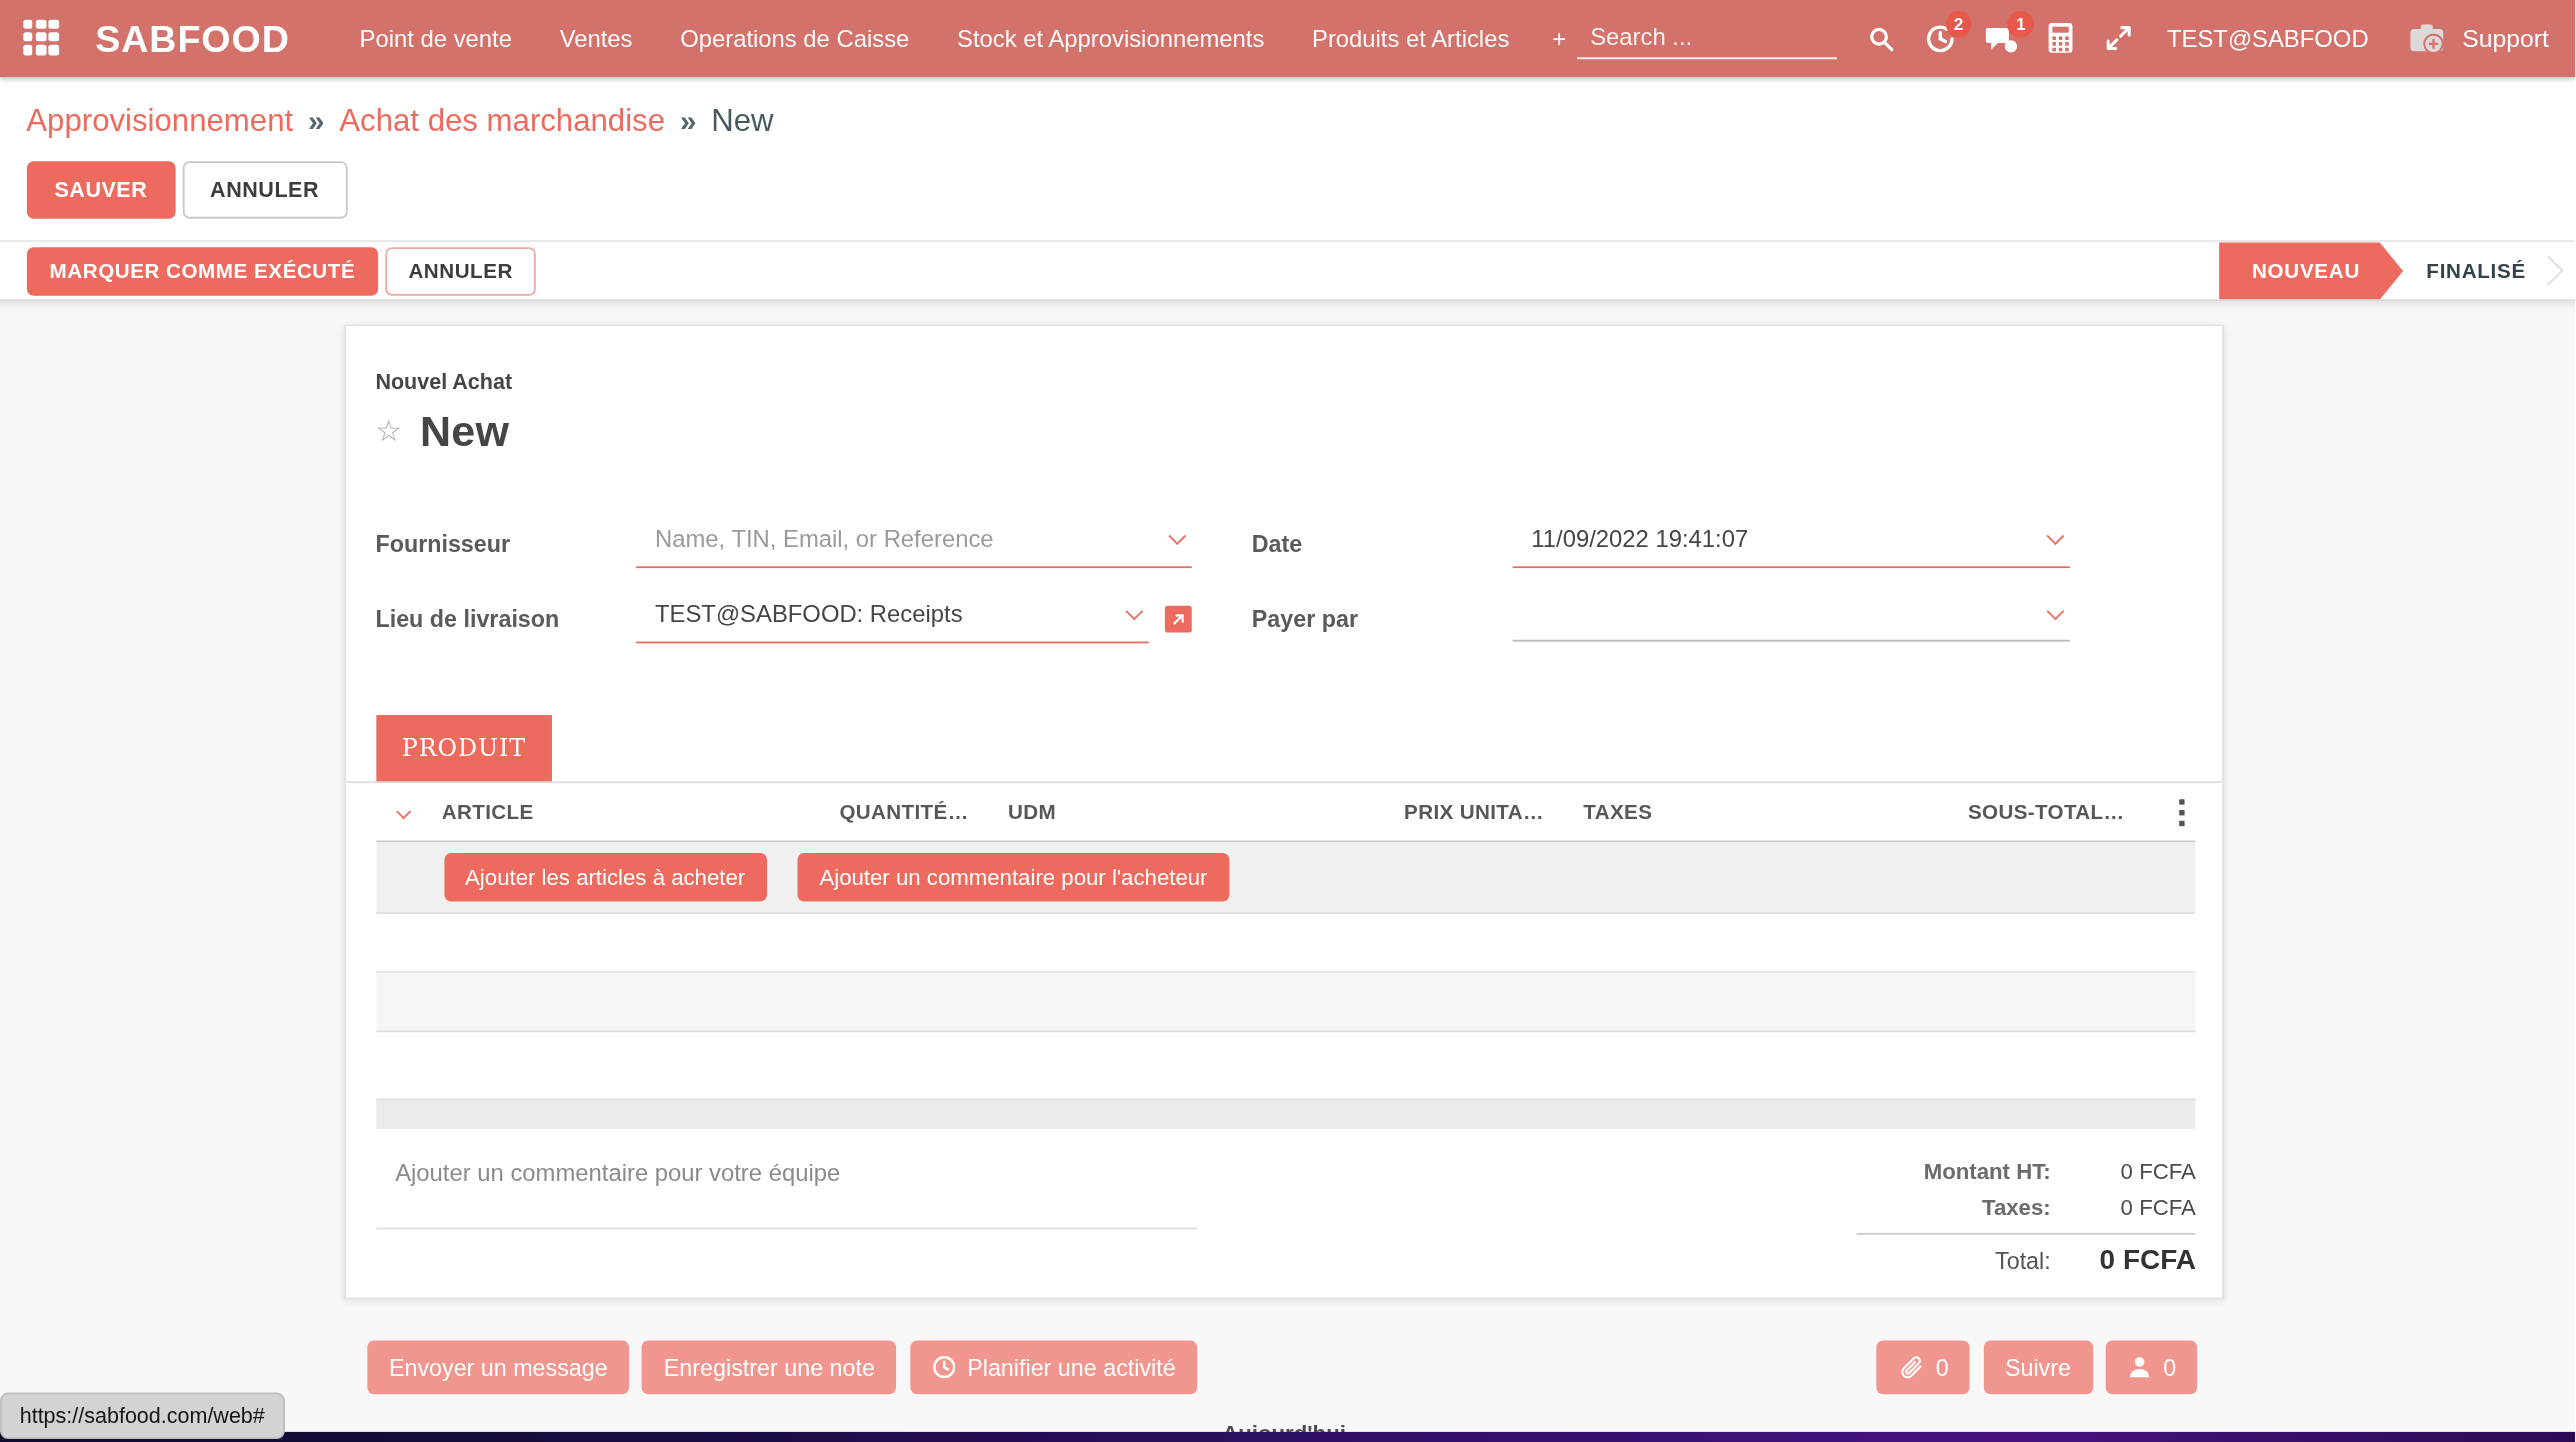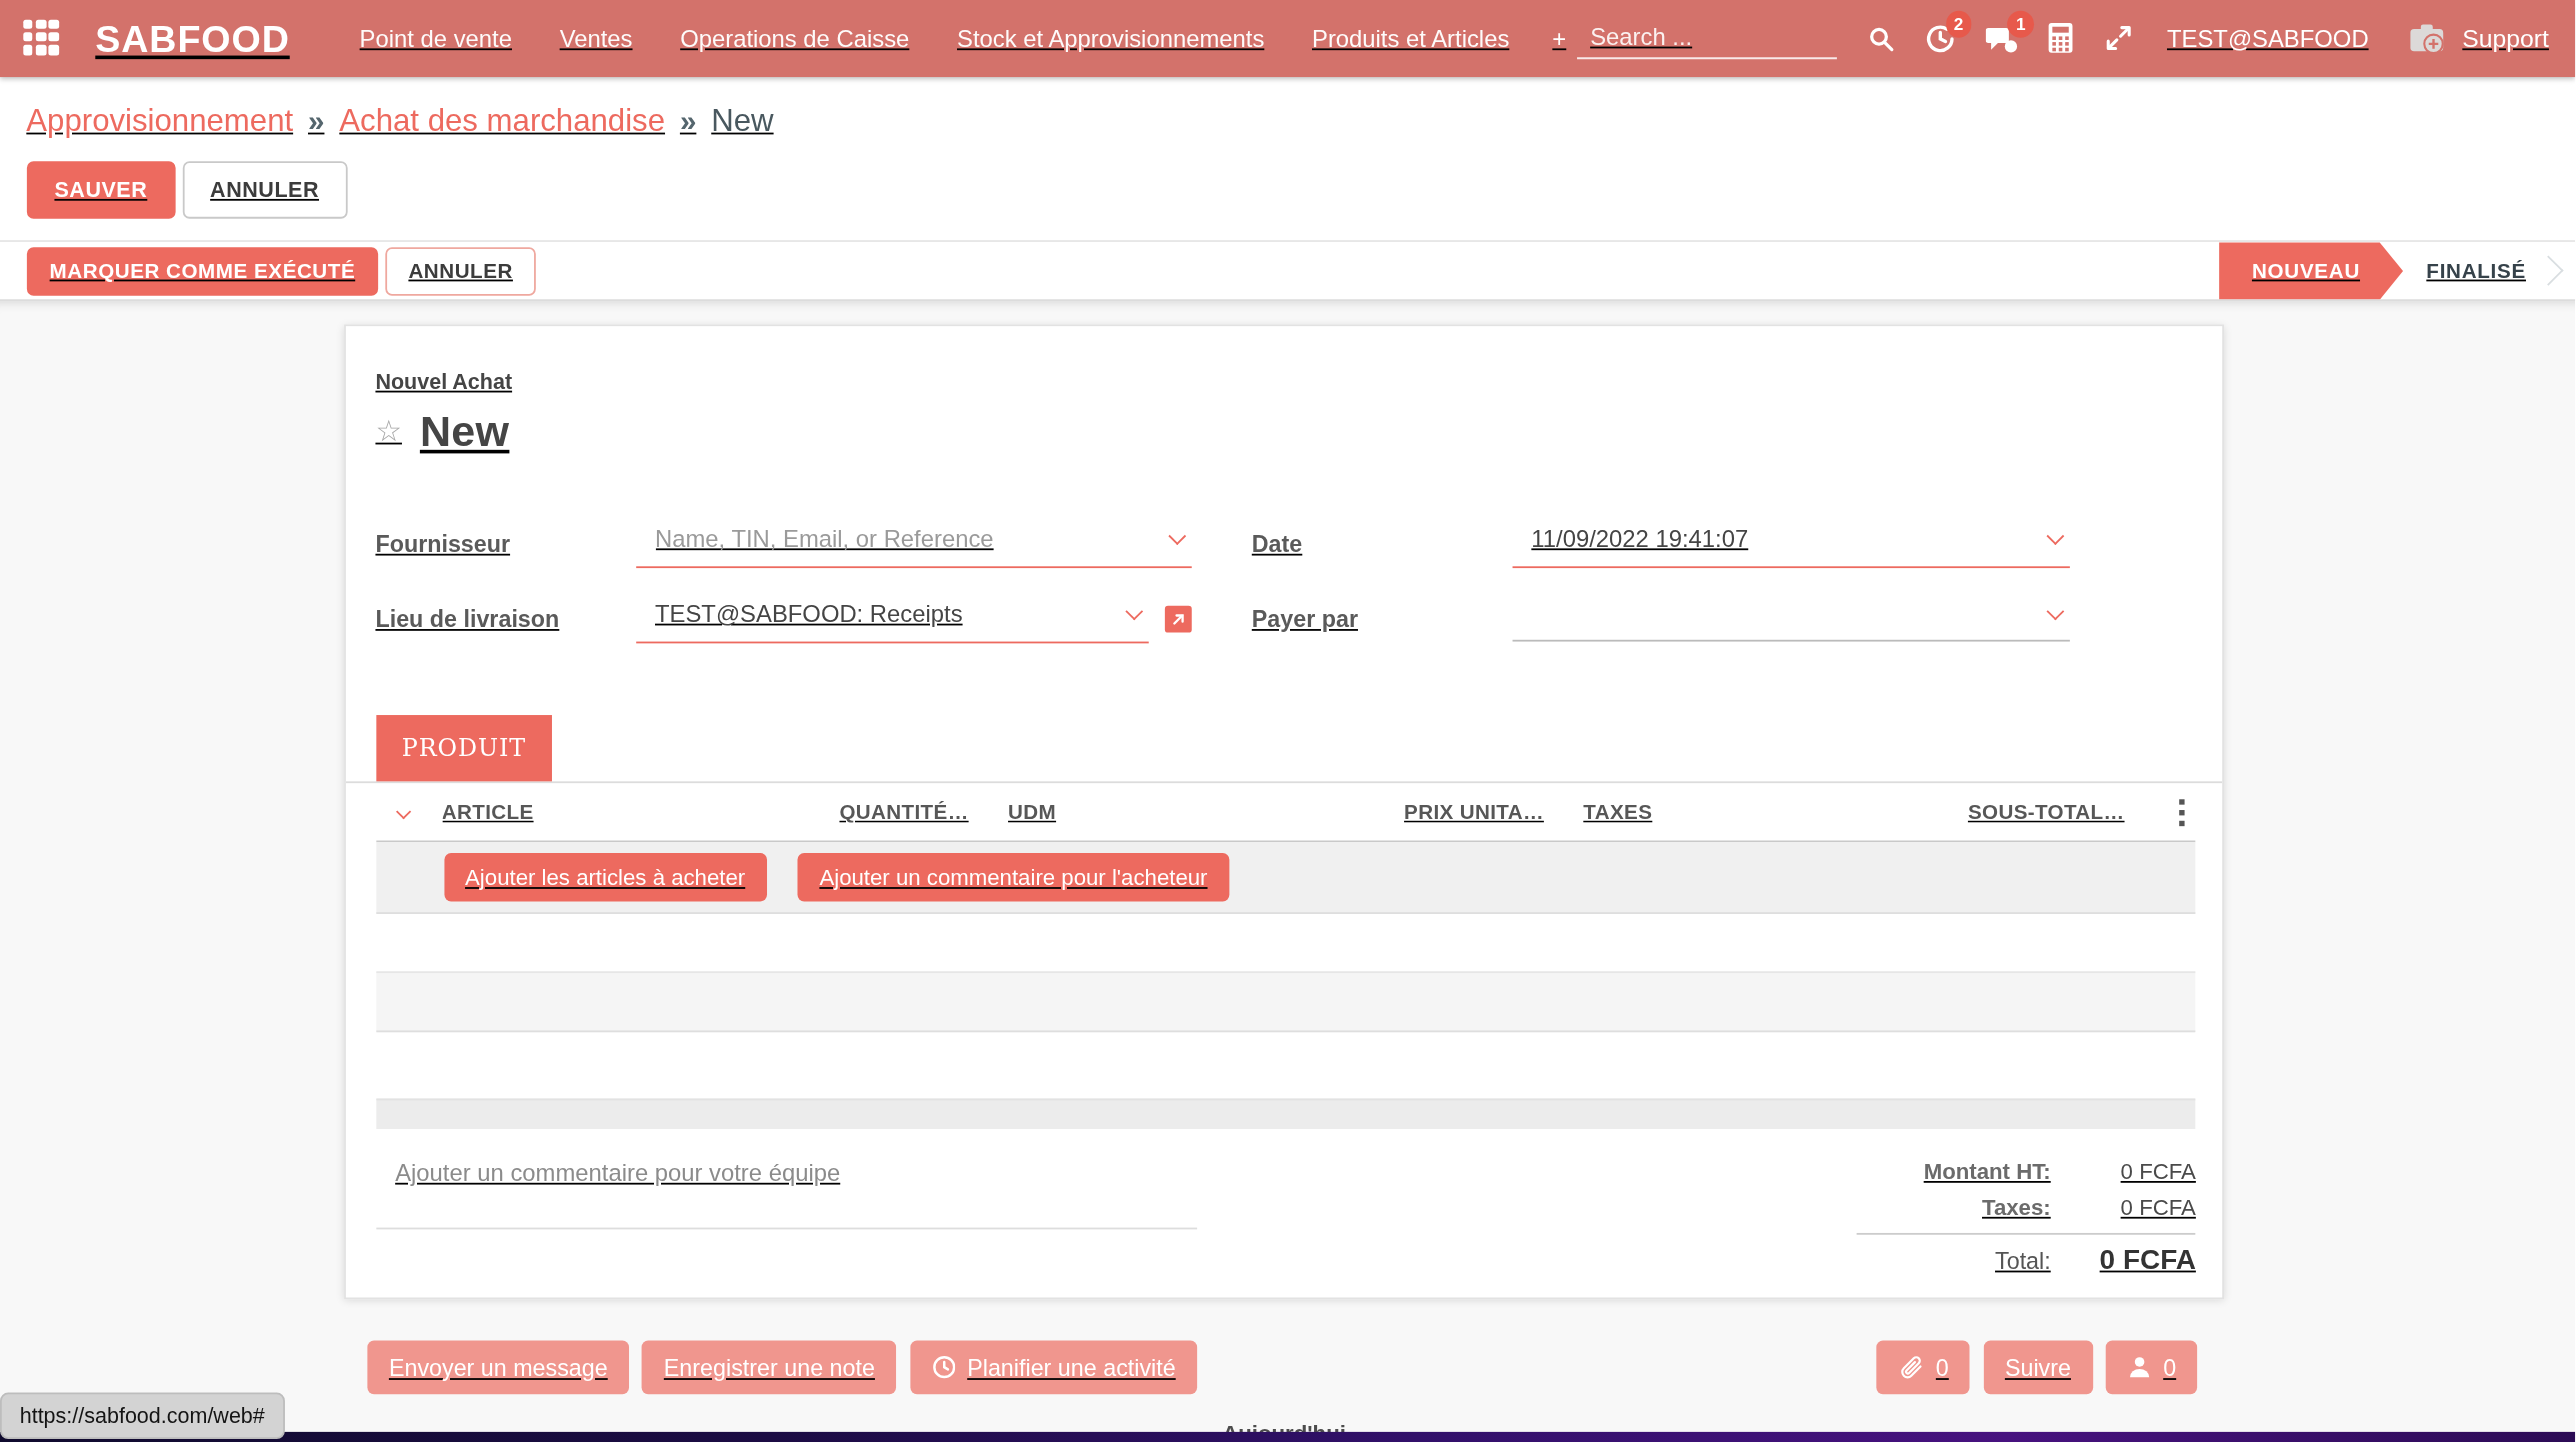--- a/index.html
+++ b/index.html
@@ -3,21 +3,21 @@
 <meta charset="utf-8">
 <style>
   :root{
     --accent:#ed6a5f;
     --navbar:#d3726b;
     --badge:#e7594b;
     --muted:#f0968e;
   }
   *{box-sizing:border-box;}
   body{margin:0;background:#fff;font-family:"Liberation Sans",sans-serif;}
-  .viewport{width:2576px;height:1443px;overflow:hidden;position:relative;background:#fff;text-decoration:underline;}
+  .viewport{width:2576px;height:1443px;overflow:hidden;position:relative;background:#fff;}
   .scale{width:1437px;height:805px;transform:scale(1.7921);transform-origin:0 0;position:relative;}
   .screen{width:1437px;height:805px;position:relative;overflow:hidden;background:#fff;}
 
   
   .navbar{height:43px;background:var(--navbar);display:flex;align-items:center;color:#fff;padding:0 14.7px 0 9.2px;box-shadow:0 0.9px 2.8px rgba(0,0,0,.25);position:relative;z-index:20;}
   .apps-grid{width:22px;height:22px;display:grid;grid-template-columns:repeat(3,5.5px);grid-template-rows:repeat(3,5.5px);gap:1.8px;cursor:pointer;margin-left:3.7px;}
   .apps-grid i{background:#fff;border-radius:1.4px;}
   .brand{font-size:21px;font-weight:700;margin:0 39px 0 18.3px;letter-spacing:0.5px;}
   .menu{display:flex;align-items:center;gap:26.6px;font-size:13.3px;}
   .menu .mi{cursor:pointer;white-space:nowrap;color:rgba(255,255,255,.97);}

